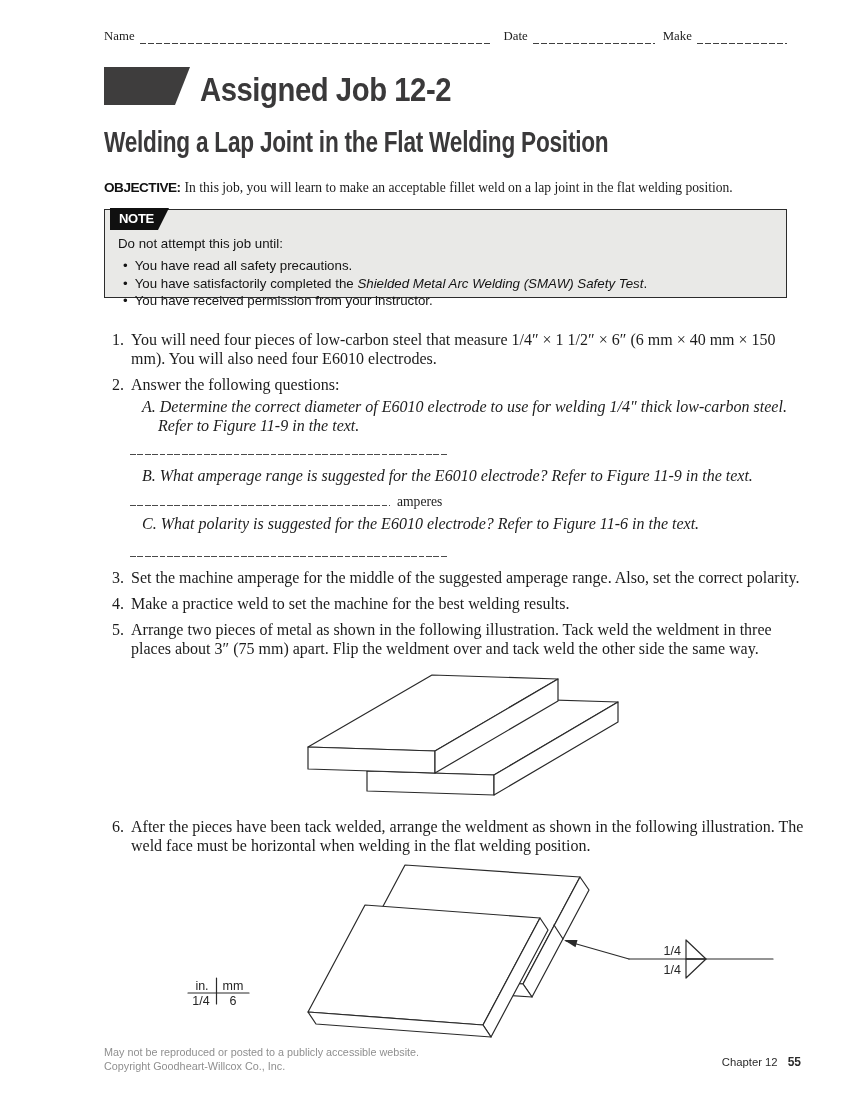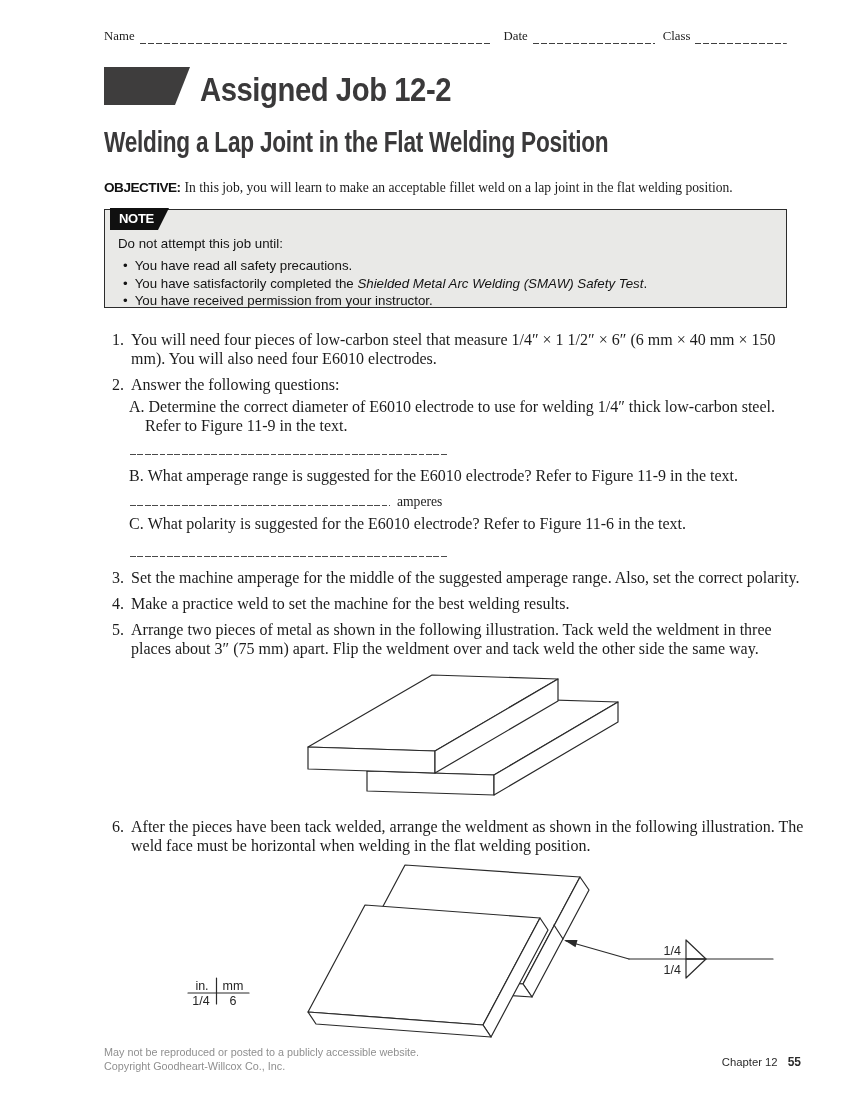--- a/index.html
+++ b/index.html
@@ -25,36 +25,36 @@
 
   .h1{left:104px;top:126px;font-family:"Liberation Sans",sans-serif;font-size:29px;
     font-weight:700;color:#3a393a;white-space:nowrap;transform:scaleX(0.78);
     transform-origin:0 0;letter-spacing:-0.3px;}
 
   .objective{left:104px;top:178px;width:686px;font-size:13.6px;line-height:19px;}
   .obj-label{font-family:"Liberation Sans",sans-serif;font-weight:700;
     letter-spacing:-0.5px;color:#111;margin-right:4px;}
 
   
-  .notebox{left:104px;top:209px;width:683px;height:99px;background:#e9e9e7;
+  .notebox{left:104px;top:209px;width:683px;height:89px;background:#e9e9e7;
     border:1.2px solid #2c2c2c;box-sizing:border-box;}
   .note-tab{position:absolute;left:5px;top:-2px;width:59px;height:22px;background:#101010;
     clip-path:polygon(0 0,100% 0,calc(100% - 11px) 100%,0 100%);
     color:#fff;font-family:"Liberation Sans",sans-serif;font-weight:700;font-size:13px;
     letter-spacing:-0.3px;line-height:21px;padding-left:9px;box-sizing:border-box;}
   .note-body{position:absolute;left:13px;top:26px;right:14px;
     font-family:"Liberation Sans",sans-serif;font-size:13.3px;color:#141414;}
   .note-intro{margin:0 0 6px 0;}
   .nb-row{display:flex;gap:7px;padding-left:5px;line-height:17.6px;}
   .nb-row .it{font-style:italic;}
 
   
   .step{position:absolute;left:112px;width:677px;font-size:16px;line-height:19.3px;
     padding-left:19px;text-indent:-19px;}
-  .sub{left:129px;width:660px;padding-left:16px;text-indent:-16px;}
+  .sub{left:142px;width:660px;padding-left:16px;text-indent:-16px;font-style:italic;}
   .stepnum{margin-right:7px;}
   .sub .stepnum{margin-right:4px;}
 
   .blank{position:absolute;height:14px;background:repeating-linear-gradient(90deg,#4a4a4a 0 5.8px,rgba(0,0,0,0) 5.8px 7.4px) bottom/100% 1.4px no-repeat;}
   .unit{position:absolute;font-size:13.6px;}
 
   
   .figsvg{position:absolute;}
   .figsvg path,.figsvg line,.figsvg polyline{stroke:#2a2a2a;stroke-width:1.2;fill:#ffffff;stroke-linejoin:round;stroke-linecap:round;}
   .figsvg .noline{fill:#2a2a2a;stroke:none;}
@@ -71,21 +71,21 @@
 </head>
 <body>
 
 <div class="page">
 
   <div class="abs hdr">
     <span class="lbl">Name</span>
     <span class="rule r-name"></span>
     <span class="lbl">Date</span>
     <span class="rule r-date"></span>
-    <span class="lbl">Class</span>
+    <span class="lbl">Make</span>
     <span class="rule r-class"></span>
   </div>
 
   <div class="abs banner-shape"></div>
   <div class="abs banner-title">Assigned Job 12-2</div>
 
   <div class="abs h1">Welding a Lap Joint in the Flat Welding Position</div>
 
   <div class="abs objective">
     <span class="obj-label">OBJECTIVE:</span><span>In this job, you will learn to make an acceptable fillet weld on a lap joint in the flat welding position.</span>

